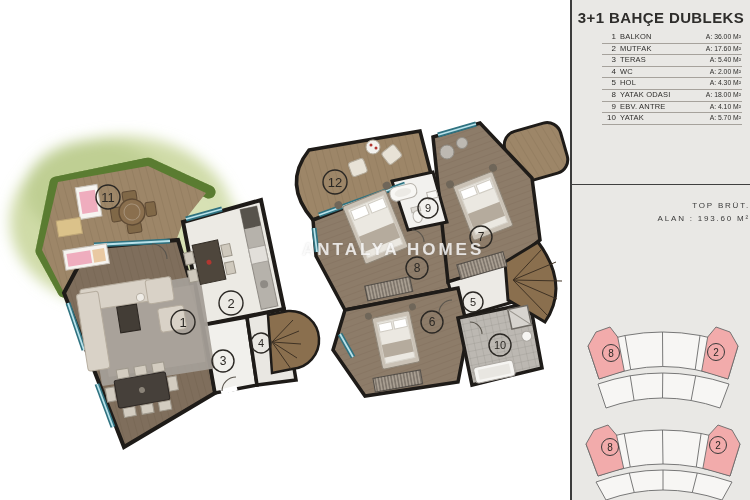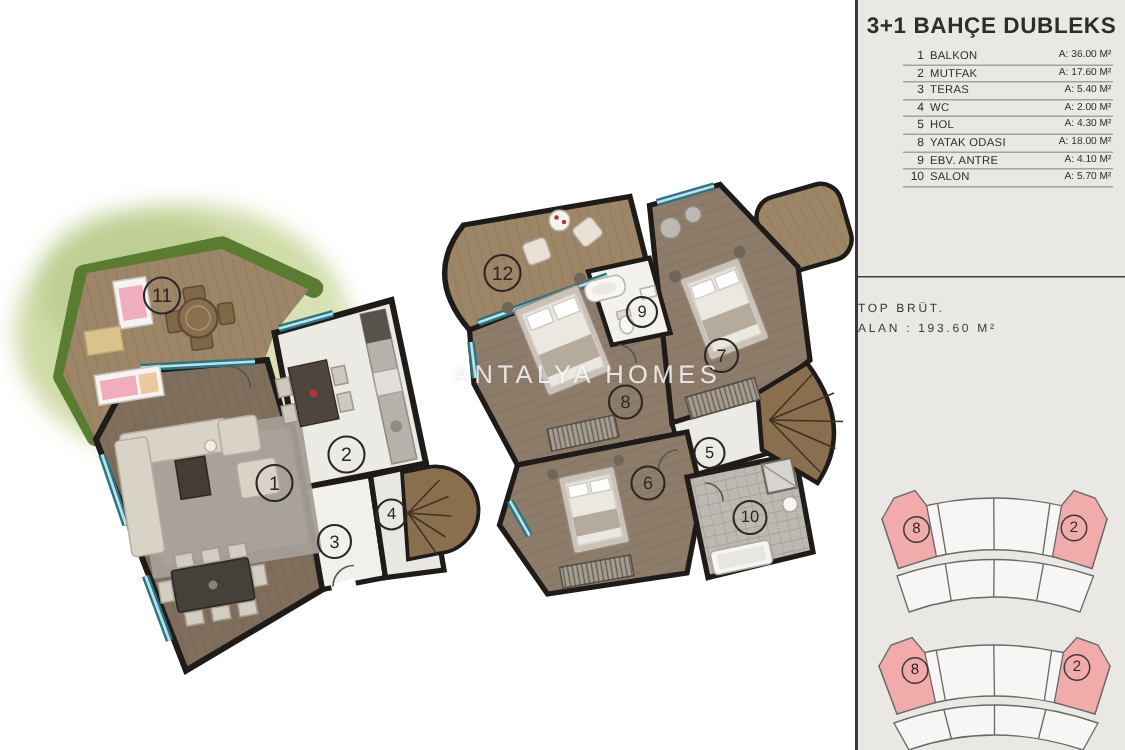--- a/index.html
+++ b/index.html
@@ -1,34 +1,34 @@
 <!DOCTYPE html>
 <html><head>
 <meta charset="utf-8">
 <style>
   html,body{margin:0;padding:0;background:#fff;}
   .canvas{position:relative;width:750px;height:500px;background:#ffffff;overflow:hidden;
           font-family:"Liberation Sans",sans-serif;}
   svg text{font-family:"Liberation Sans",sans-serif;}
   .plan-svg{position:absolute;left:0;top:0;}
   .watermark{position:absolute;left:302px;top:240px;white-space:nowrap;
-    font-size:17px;font-weight:normal;letter-spacing:3px;color:rgba(255,255,255,0.8);
+    font-size:17px;font-weight:bold;letter-spacing:3px;color:rgba(255,255,255,0.8);
     text-shadow:0 0 2px rgba(120,120,120,0.25);}
   .panel{position:absolute;left:570px;top:0;width:180px;height:500px;background:#e9e8e5;
     border-left:2px solid #3c3c3c;box-sizing:border-box;color:#2e2d2b;}
   .ltitle{position:absolute;left:0;top:9px;width:100%;text-align:center;
     font-size:15px;font-weight:bold;letter-spacing:.4px;}
   .ltable{position:absolute;left:30px;top:32px;width:140px;}
   .lrow{position:relative;height:10.6px;line-height:10.8px;border-bottom:1px solid #a6a29c;
     font-size:7.5px;white-space:nowrap;}
   .lno{display:inline-block;width:14px;text-align:right;font-size:8px;}
   .lname{padding-left:4px;letter-spacing:.2px;}
   .larea{position:absolute;right:1px;top:0;font-size:6.8px;}
   .divider{position:absolute;left:-2px;top:184px;width:180px;border-top:1.5px solid #3f3f3f;}
-  .summary{position:absolute;left:0;top:199px;width:100%;text-align:left;
+  .summary{position:absolute;left:0;top:199px;width:100%;text-align:right;
     font-size:8px;letter-spacing:1.8px;line-height:13px;color:#3a3a3a;}
   .site-svg{position:absolute;left:0px;top:316px;}
 </style>
 </head>
 <body>
 
 <div class="canvas">
 
 <svg class="plan-svg" width="750" height="500" viewBox="0 0 750 500">
   <defs>
@@ -344,21 +344,21 @@
   <div class="ltitle">3+1 BAHÇE DUBLEKS</div>
 
   <div class="ltable">
     <div class="lrow"><span class="lno">1</span><span class="lname">BALKON</span><span class="larea">A: 36.00 M²</span></div>
     <div class="lrow"><span class="lno">2</span><span class="lname">MUTFAK</span><span class="larea">A: 17.60 M²</span></div>
     <div class="lrow"><span class="lno">3</span><span class="lname">TERAS</span><span class="larea">A: 5.40 M²</span></div>
     <div class="lrow"><span class="lno">4</span><span class="lname">WC</span><span class="larea">A: 2.00 M²</span></div>
     <div class="lrow"><span class="lno">5</span><span class="lname">HOL</span><span class="larea">A: 4.30 M²</span></div>
     <div class="lrow"><span class="lno">8</span><span class="lname">YATAK ODASI</span><span class="larea">A: 18.00 M²</span></div>
     <div class="lrow"><span class="lno">9</span><span class="lname">EBV. ANTRE</span><span class="larea">A: 4.10 M²</span></div>
-    <div class="lrow"><span class="lno">10</span><span class="lname">SALON</span><span class="larea">A: 5.70 M²</span></div>
+    <div class="lrow"><span class="lno">10</span><span class="lname">YATAK</span><span class="larea">A: 5.70 M²</span></div>
   </div>
 
   <div class="divider"></div>
 
   <div class="summary">
     <div>TOP BRÜT.</div>
     <div>ALAN : 193.60 M²</div>
   </div>
 
   <svg class="site-svg" width="178" height="184" viewBox="0 0 178 184">

